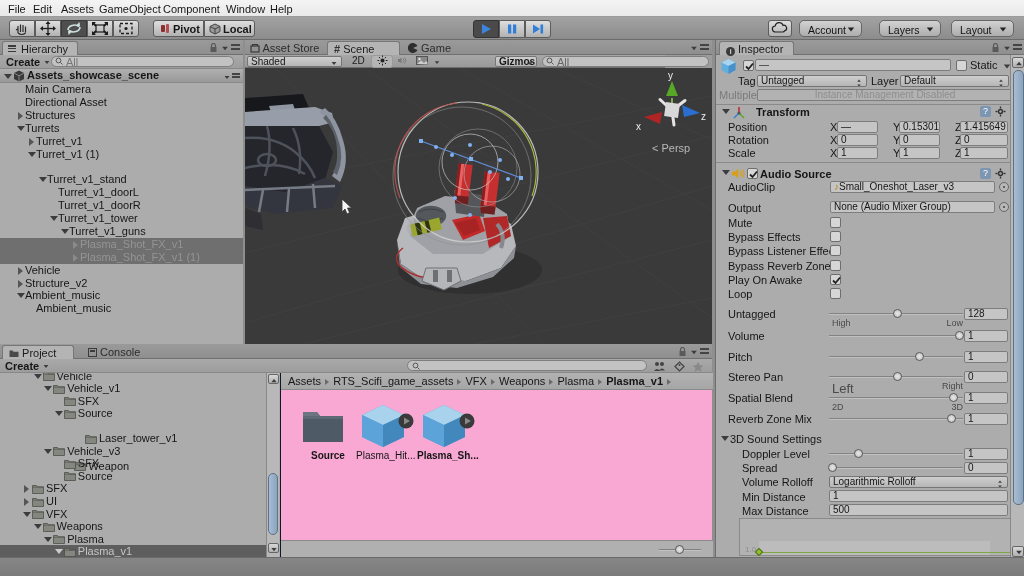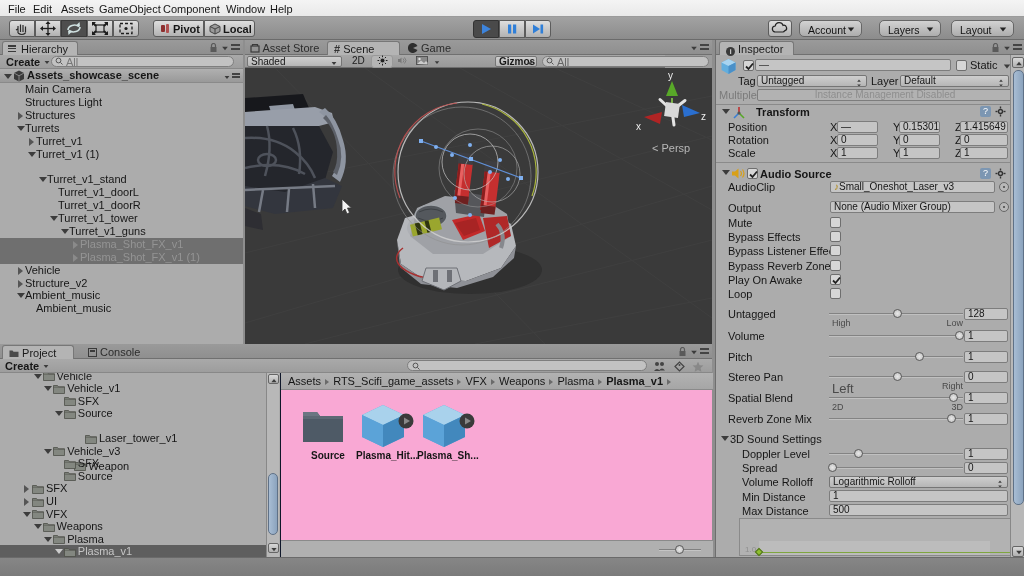--- a/index.html
+++ b/index.html
@@ -163,21 +163,21 @@
       </svg>
   <b style="position:absolute;left:27px;top:0px">Assets_showcase_scene</b>
   <span class="tri-d" style="right:12px;top:6px;transform:scale(.6)"></span>
   <span style="position:absolute;right:3px;top:4px;width:8px;height:5px;border-top:2px solid #444;border-bottom:2px solid #444"></span>
  </div>
  <div class="abs" id="hrows" style="left:0;top:43px;width:243px;height:261px">
 <div class="row" style="left:0;top:0.0px;width:243px;height:12.9px;">
         <span style="position:absolute;left:25px;top:0;">Main Camera</span>
       </div>
 <div class="row" style="left:0;top:12.9px;width:243px;height:12.9px;">
-        <span style="position:absolute;left:25px;top:0;">Structures Light</span>
+        <span style="position:absolute;left:25px;top:0;">Directional Asset</span>
       </div>
 <div class="row" style="left:0;top:25.8px;width:243px;height:12.9px;">
         <span class="tri-r" style="left:18px;top:3px;border-left-color:#555"></span>
         <span style="position:absolute;left:25px;top:0;">Structures</span>
       </div>
 <div class="row" style="left:0;top:38.7px;width:243px;height:12.9px;">
         <span class="tri-d" style="left:17px;top:4px;border-top-color:#3c3c3c"></span>
         <span style="position:absolute;left:25px;top:0;">Turrets</span>
       </div>
 <div class="row" style="left:0;top:51.6px;width:243px;height:12.9px;">
@@ -790,21 +790,21 @@
 <svg width="50" height="46" viewBox="0 0 50 46" style="position:absolute;left:79px;top:30px">
         <polygon points="23,2 44,12 44,34 23,44 2,34 2,12" fill="#5ba3d8"></polygon>
         <polygon points="23,2 44,12 23,22 2,12" fill="#a9d2ec"></polygon>
         <polygon points="23,22 44,12 44,34 23,44" fill="#4288bd"></polygon>
         <polygon points="23,22 2,12 2,34 23,44" fill="#5ba3d8"></polygon>
       </svg>
 <svg width="16" height="16" viewBox="0 0 16 16" style="position:absolute;left:117px;top:40px">
         <circle cx="8" cy="8" r="7.5" fill="#3a3a3a"></circle>
         <path d="M6 4.5 L12 8 L6 11.5z" fill="#888"></path>
       </svg>
-<span class="lbl" style="left:75px;top:77px;font-weight:bold;font-size:10px">Plasma_Hit...</span>
+<span class="lbl" style="left:75px;top:77px;font-weight:normal;font-size:10px">Plasma_Hit...</span>
 <svg width="50" height="46" viewBox="0 0 50 46" style="position:absolute;left:140px;top:30px">
         <polygon points="23,2 44,12 44,34 23,44 2,34 2,12" fill="#5ba3d8"></polygon>
         <polygon points="23,2 44,12 23,22 2,12" fill="#a9d2ec"></polygon>
         <polygon points="23,22 44,12 44,34 23,44" fill="#4288bd"></polygon>
         <polygon points="23,22 2,12 2,34 23,44" fill="#5ba3d8"></polygon>
       </svg>
 <svg width="16" height="16" viewBox="0 0 16 16" style="position:absolute;left:178px;top:40px">
         <circle cx="8" cy="8" r="7.5" fill="#3a3a3a"></circle>
         <path d="M6 4.5 L12 8 L6 11.5z" fill="#888"></path>
       </svg>

